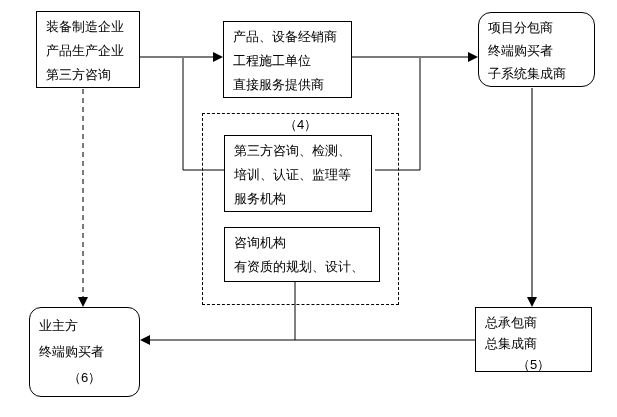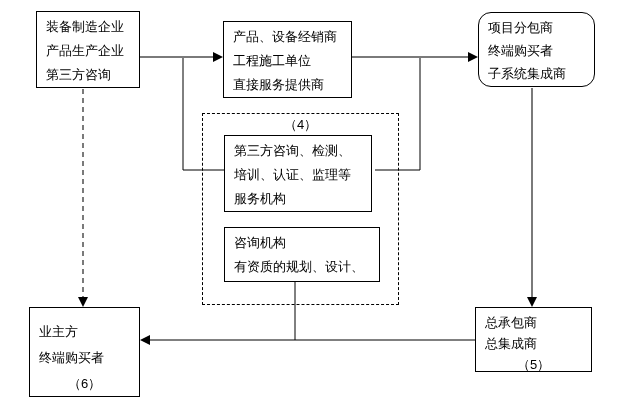--- a/index.html
+++ b/index.html
@@ -40,21 +40,21 @@
     color:#000;
   }
   svg.wires{position:absolute;left:0;top:0;pointer-events:none;}
 
   
   #box-producers        {left:36px;  top:11px;  width:104px; height:77px; line-height:24px; padding-top:3px;}
   #box-distributors     {left:223px; top:21px;  width:129px; height:77px; line-height:24px; padding-top:3px;}
   #box-subcontractors   {left:478px; top:12px;  width:117px; height:75px; line-height:23px; padding-top:3px;border-radius:13px;}
   #box-third-party      {left:224px; top:135px; width:148px; height:77px; line-height:24px; padding-top:3px;}
   #box-qualified        {left:224px; top:227px; width:156px; height:55px; line-height:24px; padding-top:3px;}
-  #box-owners           {left:29px;  top:307px; width:111px; height:90px; line-height:26px; padding-top:11px;}
+  #box-owners           {left:29px;  top:307px; width:111px; height:90px; line-height:26px; padding-top:5px;border-radius:12px;}
   #box-general-contractor{left:475px;top:307px; width:117px; height:65px; line-height:21px; padding-top:4px;}
   #dashed-group         {left:202px; top:113px; width:197px; height:192px;}
   #dashed-group-label   {left:202px; top:116px; width:197px;}
 </style>
 </head>
 <body>
 
 <div id="canvas">
 
   <svg class="wires" width="617" height="417" viewBox="0 0 617 417">

